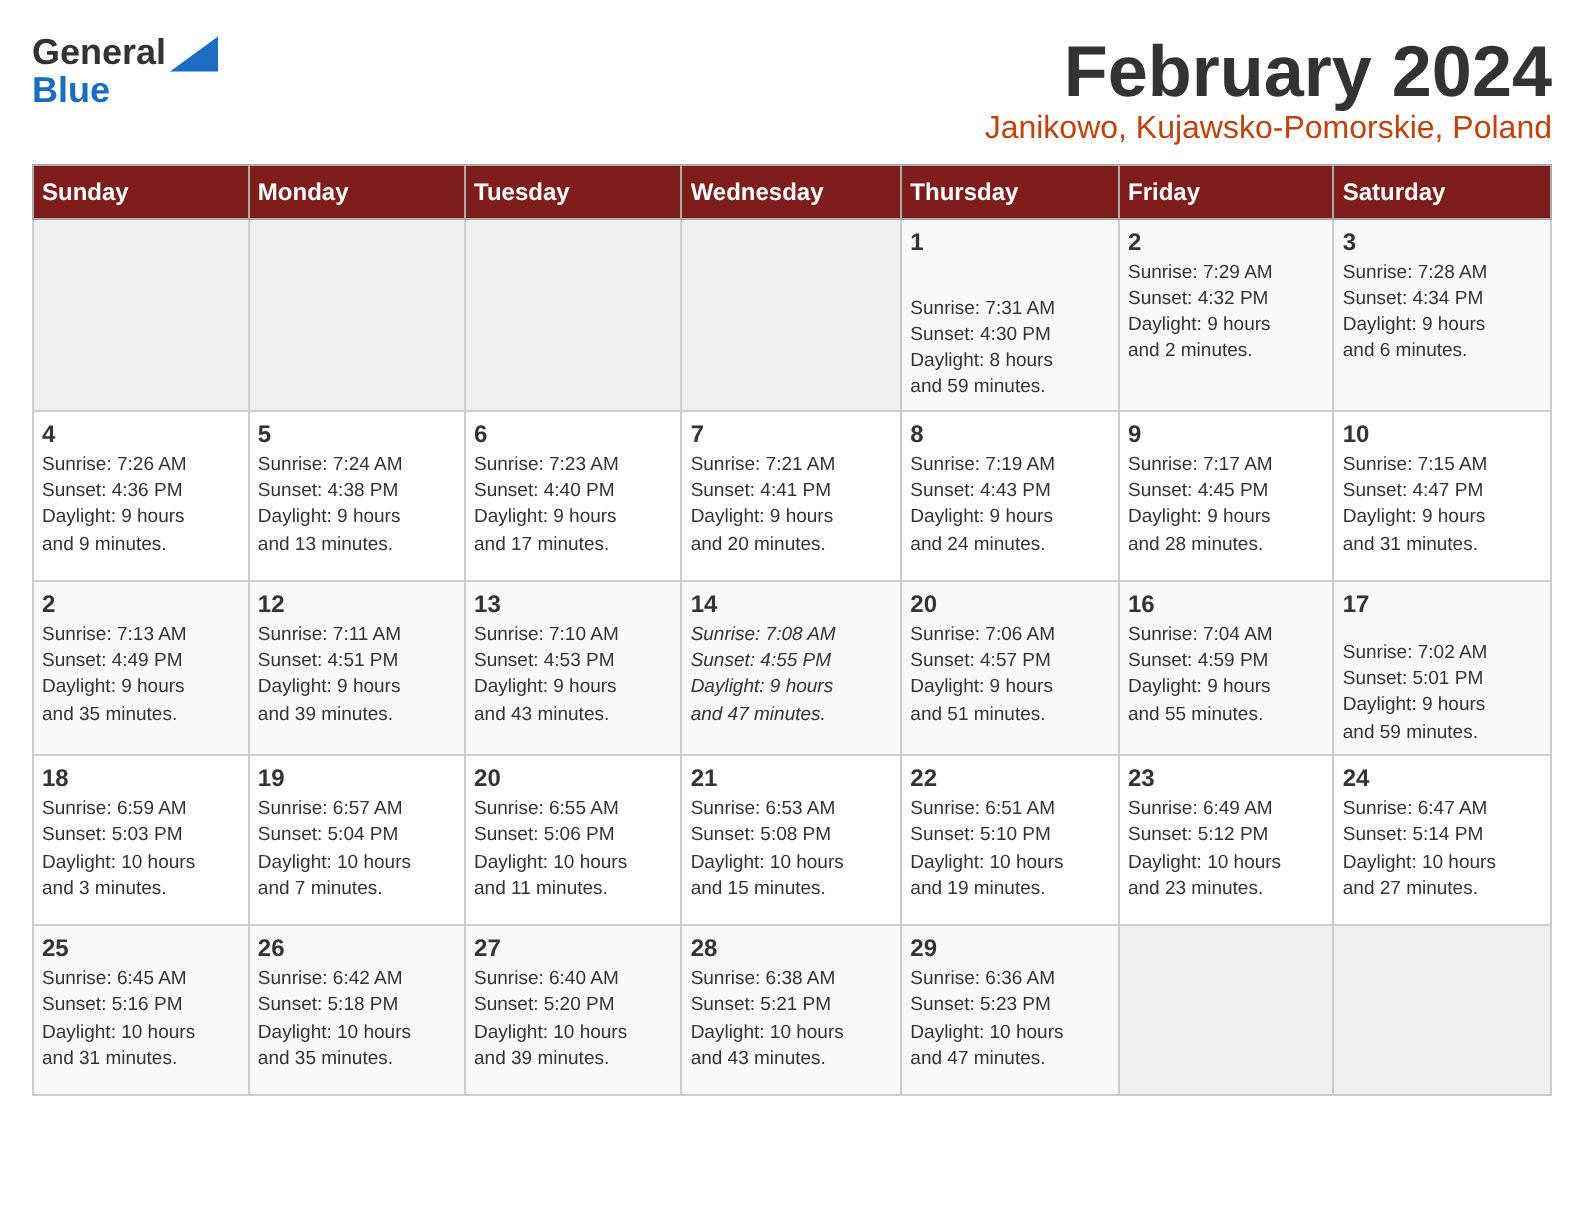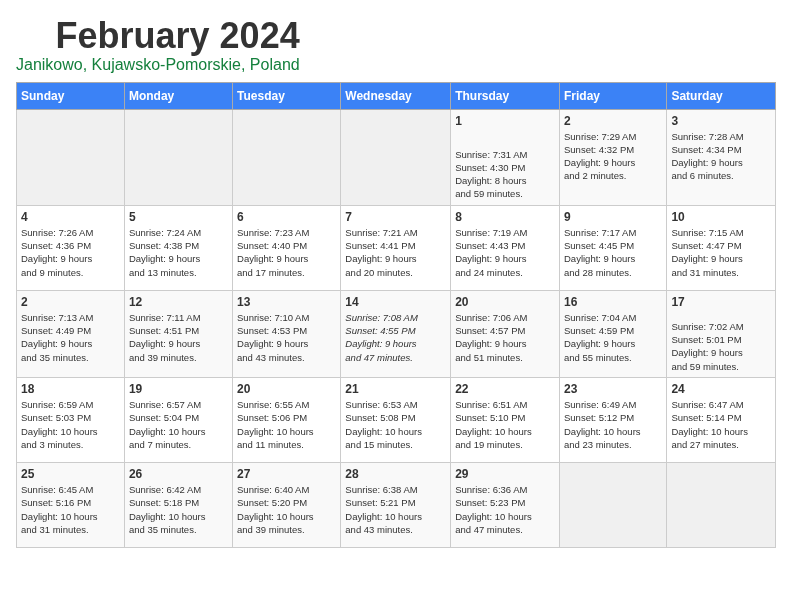--- a/index.html
+++ b/index.html
@@ -38,29 +38,29 @@
       text-align: right;
     }
     .month-year {
       font-size: 36px;
       font-weight: bold;
       color: #333;
       line-height: 1.1;
     }
     .location {
       font-size: 16px;
-      color: #15803d;
+      color: #c2410c;
     }
     .calendar {
       width: 100%;
       border-collapse: collapse;
       font-size: 10px;
     }
     .calendar thead tr th {
-      background-color: #3b82f6;
+      background-color: #7f1d1d;
       color: #fff;
       padding: 6px 4px;
       text-align: left;
       font-size: 12px;
       font-weight: bold;
       border: 1px solid #aaa;
     }
     .calendar tbody tr td {
       vertical-align: top;
       border: 1px solid #ccc;
@@ -89,20 +89,29 @@
       line-height: 1.4;
     }
     .empty-cell {
       background: #f0f0f0 !important;
     }
   </style>
 </head>
 <body>
 
 <div class="header">
+  <div class="logo">
+    <div class="logo-text">
+      <span class="logo-general">General</span>
+      <svg class="logo-icon" viewBox="0 0 30 22">
+        <polygon points="0,22 30,0 30,22" fill="#1a6dc0"></polygon>
+      </svg>
+    </div>
+    <div style="font-size:18px; font-weight:bold; color:#1a6dc0; margin-top:-2px;">Blue</div>
+  </div>
   <div class="title-section">
     <div class="month-year">February 2024</div>
     <div class="location">Janikowo, Kujawsko-Pomorskie, Poland</div>
   </div>
 </div>
 
 <table class="calendar">
   <thead>
     <tr>
     <th>Sunday</th>

